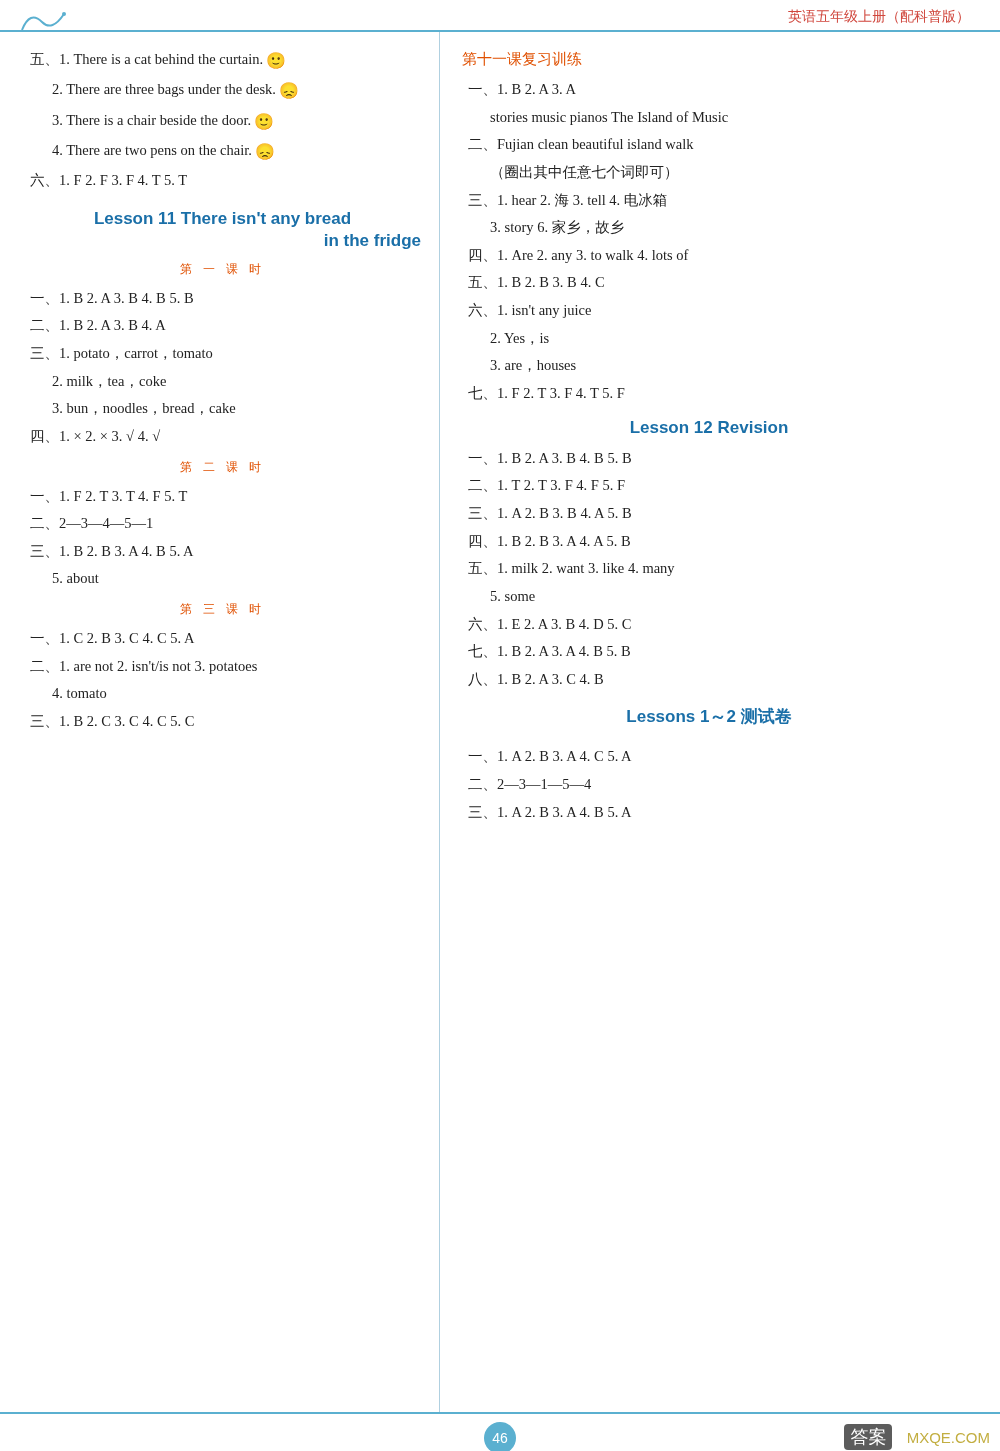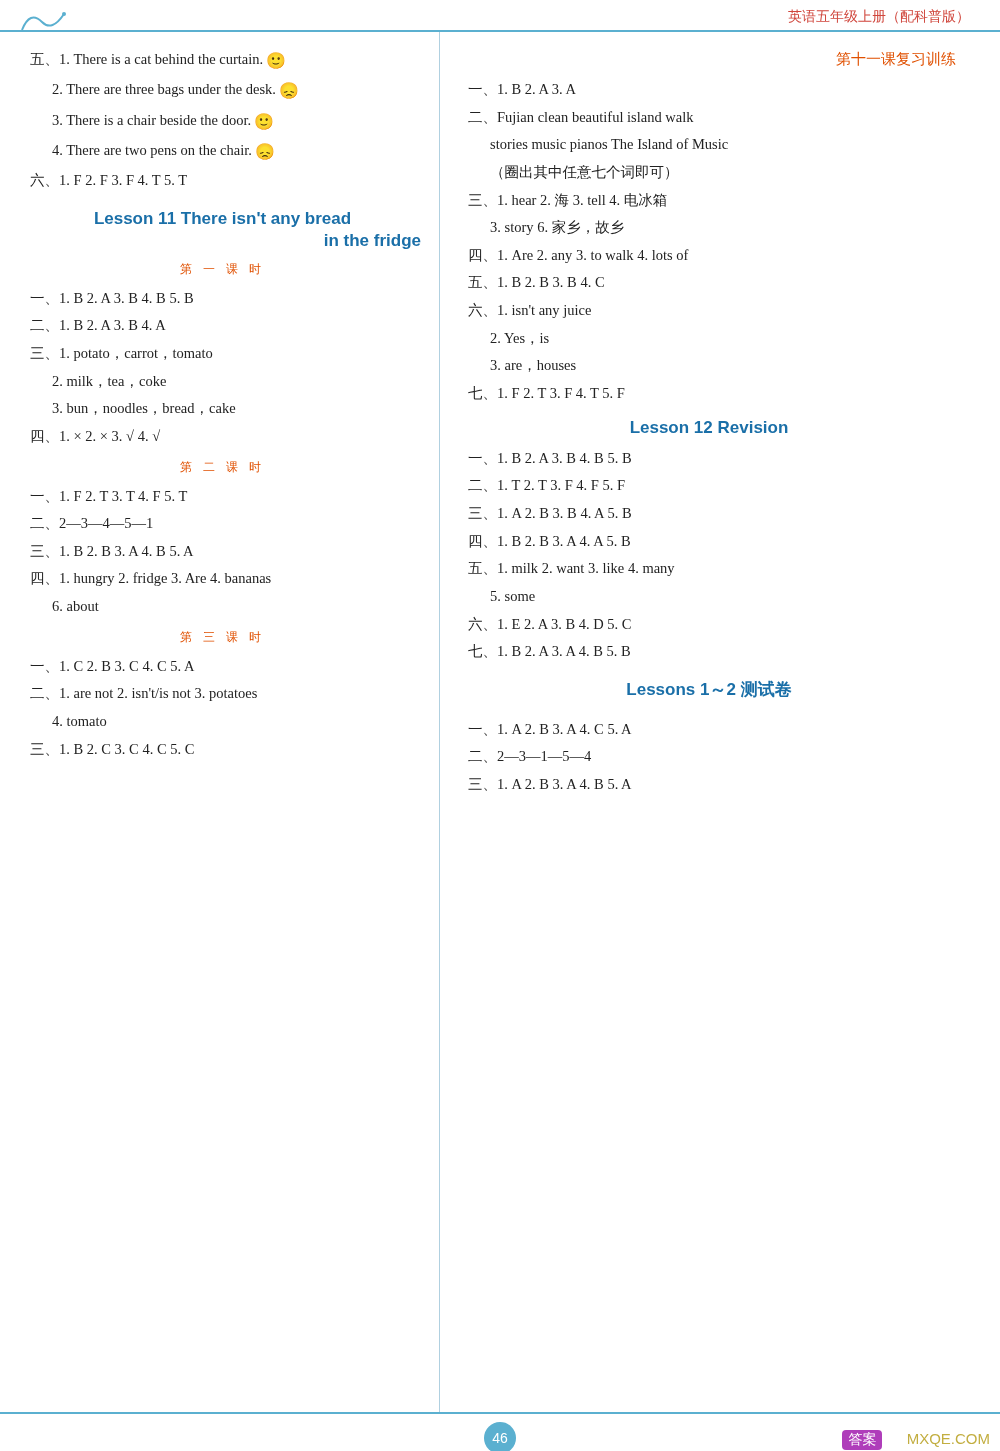--- a/index.html
+++ b/index.html
@@ -50,21 +50,21 @@
       color: #e05000;
       font-size: 12px;
       text-align: center;
       margin: 10px 0 8px 0;
       letter-spacing: 4px;
       font-family: "SimSun", serif;
     }
     .right-heading {
       color: #e05000;
       font-size: 15px;
-      text-align: right;
+      text-align: left;
       margin: 6px 0 8px 0;
       font-family: "SimSun", serif;
     }
     .answer-line {
       margin: 3px 0;
       font-size: 14.5px;
       line-height: 1.7;
       padding-left: 6px;
     }
     .lesson-title {
@@ -106,26 +106,26 @@
       position: absolute;
       right: 10px;
       bottom: 8px;
       color: #b8a020;
       font-size: 15px;
       font-family: Arial, serif;
       opacity: 0.85;
     }
     .wm-logo {
       display: inline-block;
-      background: #a21caf;
+      background: #404040;
       color: #fff;
       border-radius: 4px;
       padding: 1px 6px;
-      font-size: 14px;
-      margin-right: 20px;
+      font-size: 18px;
+      margin-right: 10px;
     }
     .smiley {
       display: inline-block;
       font-size: 16px;
       vertical-align: middle;
     }
     .sad {
       display: inline-block;
       font-size: 16px;
       vertical-align: middle;
@@ -203,25 +203,22 @@
 
       <div class="answer-line">
         <span class="roman">一</span>、1. F  2. T  3. T  4. F  5. T
       </div>
       <div class="answer-line">
         <span class="roman">二</span>、2—3—4—5—1
       </div>
       <div class="answer-line">
         <span class="roman">三</span>、1. B  2. B  3. A  4. B  5. A
       </div>
-      <div class="answer-line">
-        <span class="roman">四</span>、1. hungry  2. fridge  3. Are  4. bananas
-      </div>
-      <div class="answer-line indent">
-        6. about
+      <div class="answer-line indent">
+        5. about
       </div>
 
       <div class="sub-heading">第 三 课 时</div>
 
       <div class="answer-line">
         <span class="roman">一</span>、1. C  2. B  3. C  4. C  5. A
       </div>
       <div class="answer-line">
         <span class="roman">二</span>、1. are not  2. isn't/is not  3. potatoes
       </div>
@@ -234,25 +231,25 @@
 
     </div>
 
     <div class="right-col">
 
       <div class="right-heading">第十一课复习训练</div>
 
       <div class="answer-line">
         <span class="roman">一</span>、1. B  2. A  3. A
       </div>
+      <div class="answer-line indent">
+        stories  music  pianos  The Island of Music
+      </div>
       <div class="answer-line">
         <span class="roman">二</span>、Fujian  clean  beautiful  island  walk
-      </div>
-      <div class="answer-line indent">
-        stories  music  pianos  The Island of Music
       </div>
       <div class="answer-line indent">
         （圈出其中任意七个词即可）
       </div>
       <div class="answer-line">
         <span class="roman">三</span>、1. hear  2. 海  3. tell  4. 电冰箱
       </div>
       <div class="answer-line indent">
         3. story  6. 家乡，故乡
       </div>
@@ -295,20 +292,23 @@
         <span class="roman">五</span>、1. milk  2. want  3. like  4. many
       </div>
       <div class="answer-line indent">
         5. some
       </div>
       <div class="answer-line">
         <span class="roman">六</span>、1. E  2. A  3. B  4. D  5. C
       </div>
       <div class="answer-line">
         <span class="roman">七</span>、1. B  2. A  3. A  4. B  5. B
+      </div>
+      <div class="answer-line">
+        <span class="roman">八</span>、1. B  2. A  3. C  4. B
       </div>
 
       <div style="margin-top:14px; margin-bottom:16px;">
         <div class="lesson-title">Lessons 1～2 测试卷</div>
       </div>
 
       <div class="answer-line">
         <span class="roman">一</span>、1. A  2. B  3. A  4. C  5. A
       </div>
       <div class="answer-line">

